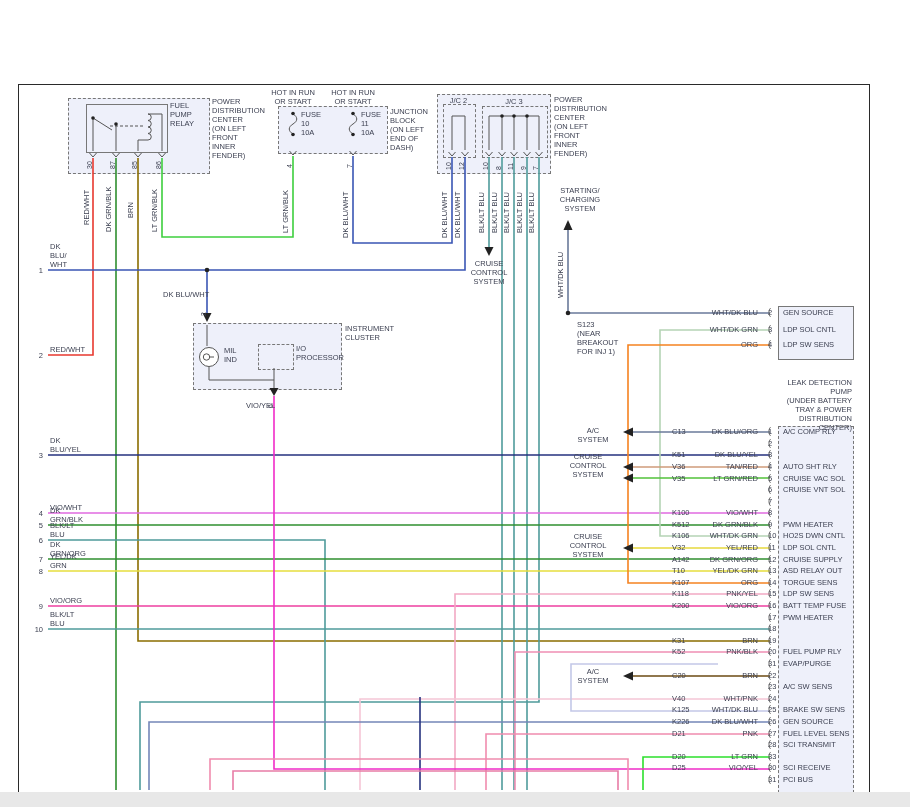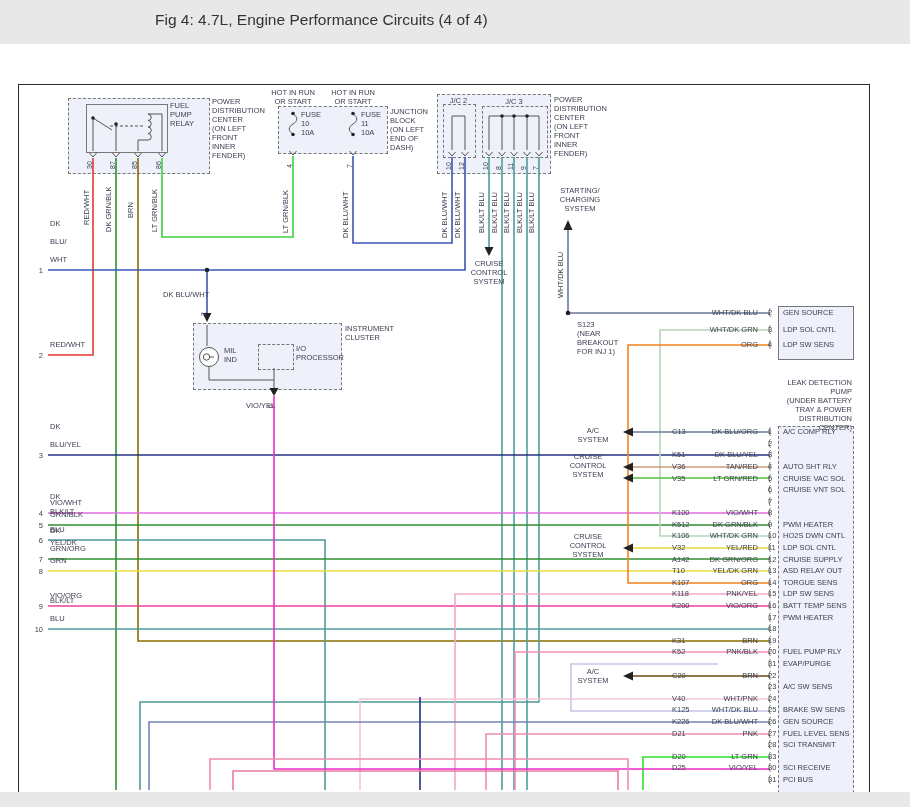--- a/index.html
+++ b/index.html
@@ -21,30 +21,27 @@
         border:1.6px solid #2a2a2a;border-bottom:none;z-index:0;}
   #wires{position:absolute;left:0;top:0;z-index:4;pointer-events:none;}
   .crow{position:absolute;left:640px;width:212px;height:10px;font-size:7.5px;line-height:10px;z-index:5;}
   .c-code{position:absolute;left:32px;}
   .c-color{position:absolute;right:94px;white-space:nowrap;}
   .c-pin{position:absolute;right:84px;transform:translateX(100%);width:20px;}
   .c-arc{position:absolute;left:128px;top:-1px;font-size:9px;color:#555;}
   .c-label{position:absolute;left:143px;white-space:nowrap;}
   .lw{position:absolute;left:27px;height:0;font-size:7.5px;z-index:5;}
   .lw-num{position:absolute;left:0;top:-4px;width:16px;text-align:right;}
-  .lw-label{position:absolute;left:23px;bottom:1px;white-space:pre-line;line-height:18px;}
+  .lw-label{position:absolute;left:23px;bottom:1px;white-space:pre-line;line-height:9px;}
 </style>
 </head>
 <body>
 
 <div id="page">
 
-  <div id="titlebar">
-    <span>Fig 4: 4.7L, Engine Performance Circuits (4 of 4)</span>
-  </div>
   <div id="bottomstrip"></div>
   <div id="frame"></div>
 
   <div class="boxd" style="left:68px;top:98px;width:140px;height:74px;"></div>
   <div class="boxs" style="left:86px;top:104px;width:80px;height:47px;"></div>
   <div class="boxd" style="left:278px;top:106px;width:108px;height:46px;"></div>
   <div class="boxd" style="left:437px;top:94px;width:112px;height:78px;"></div>
   <div class="boxd" style="left:443px;top:104px;width:31px;height:52px;"></div>
   <div class="boxd" style="left:482px;top:106px;width:64px;height:50px;"></div>
   <div class="boxd" style="left:193px;top:323px;width:147px;height:65px;"></div>
@@ -350,21 +347,21 @@
         <span class="c-pin">15</span>
         <span class="c-arc">(</span>
         <span class="c-label">LDP SW SENS</span>
       </div>
 
       <div class="crow" style="top: 601px;">
         <span class="c-code">K200</span>
         <span class="c-color">VIO/ORG</span>
         <span class="c-pin">16</span>
         <span class="c-arc">(</span>
-        <span class="c-label">BATT TEMP SENS</span>
+        <span class="c-label">BATT TEMP FUSE</span>
       </div>
 
       <div class="crow" style="top: 612.6px;">
         <span class="c-code"></span>
         <span class="c-color"></span>
         <span class="c-pin">17</span>
         <span class="c-arc">(</span>
         <span class="c-label">PWM HEATER</span>
       </div>
 

